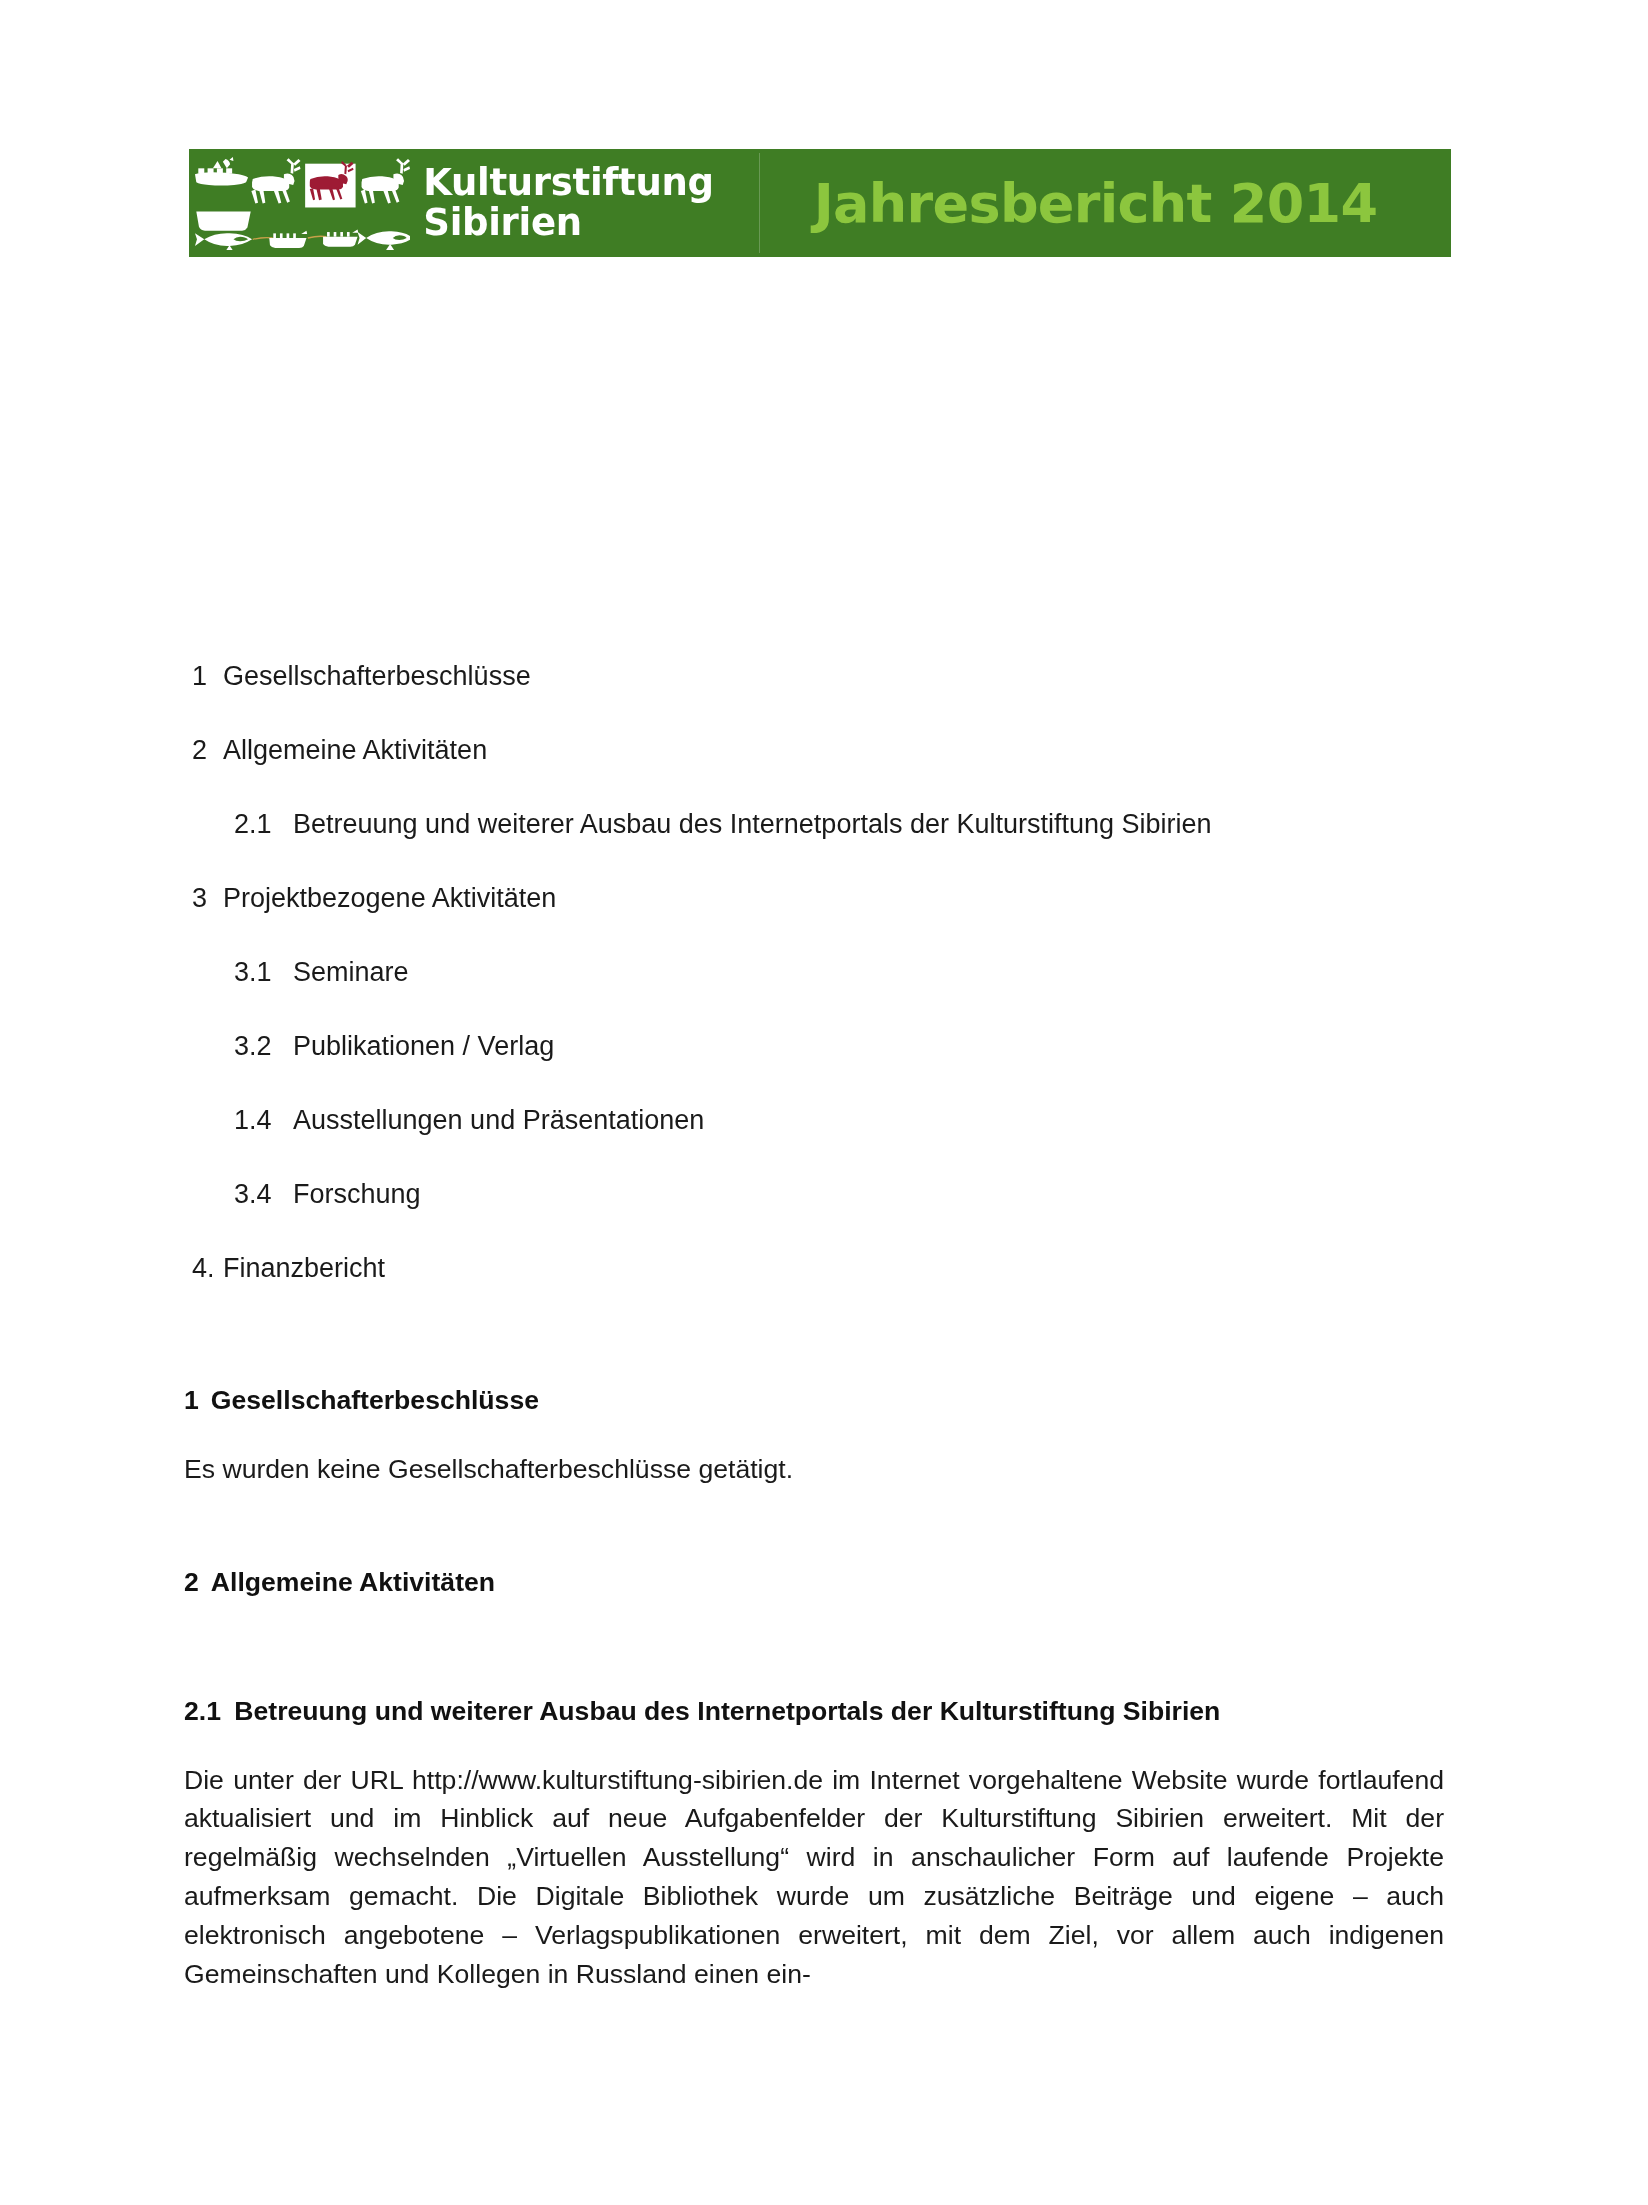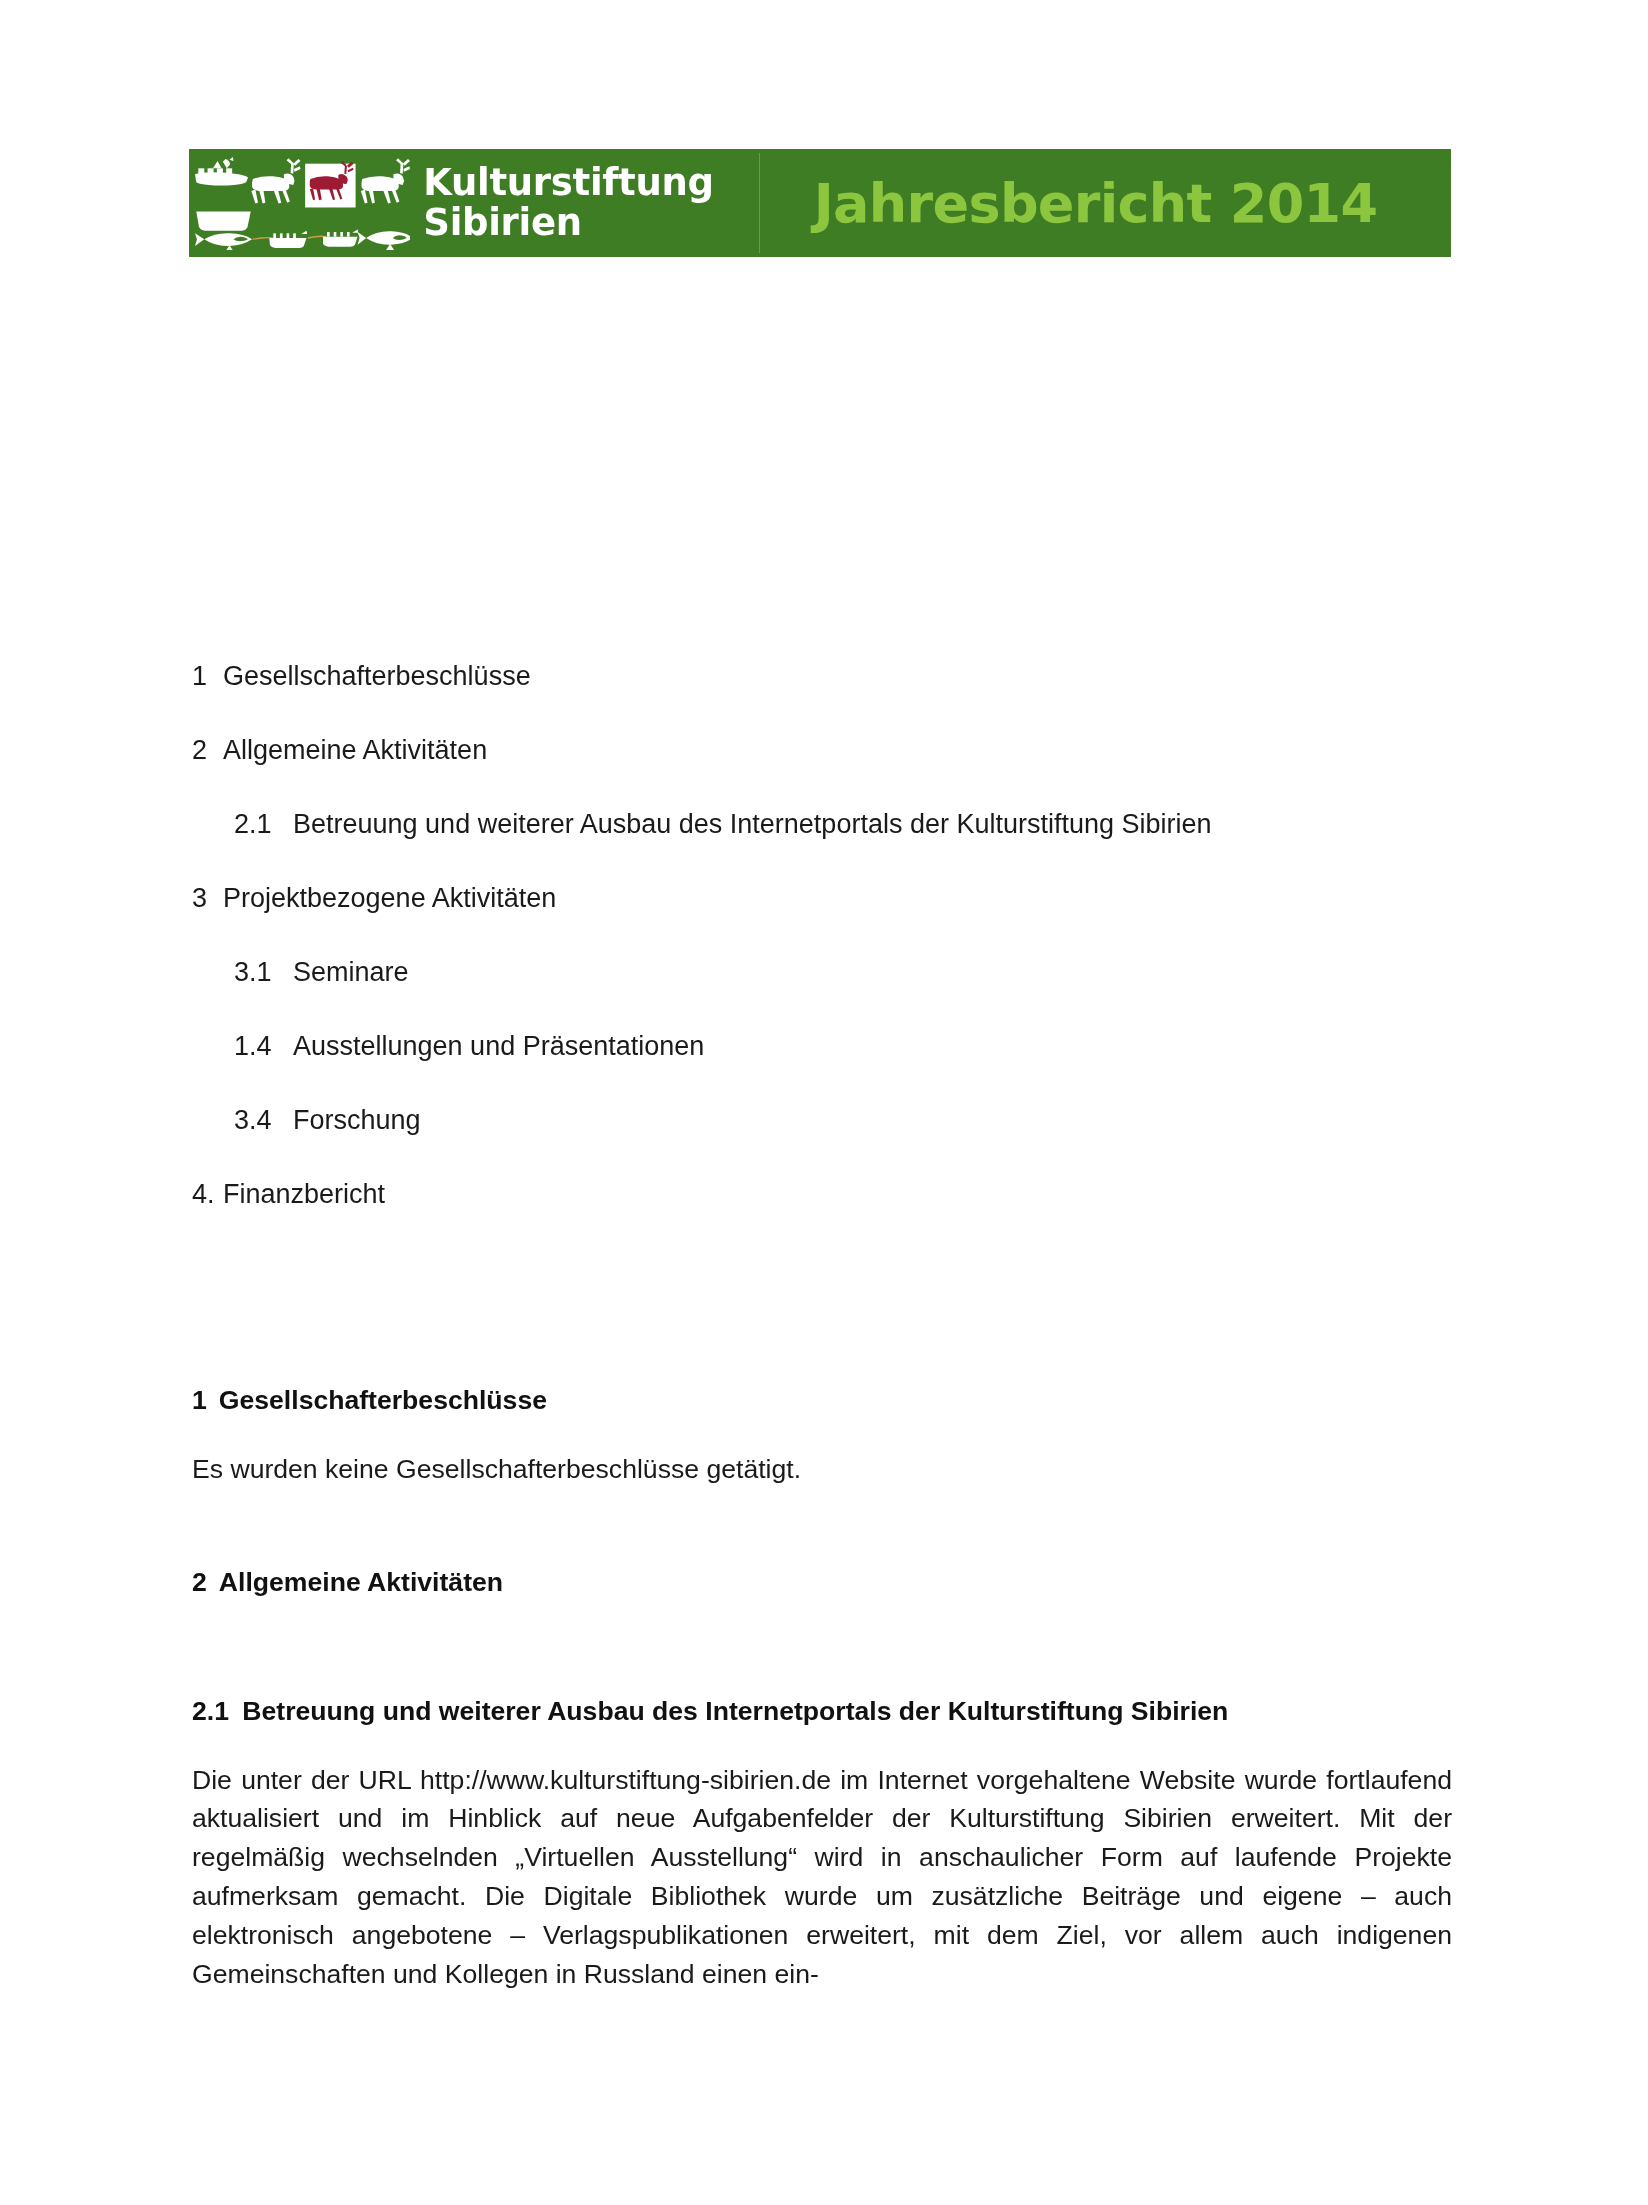--- a/index.html
+++ b/index.html
@@ -124,21 +124,21 @@
     flex: 0 0 auto;
   }
   .toc-item.level-1 .toc-num { min-width: 31px; }
   .toc-item.level-2 .toc-num { min-width: 59px; }
   .toc-item.plain .toc-num { min-width: 31px; }
   .toc-label { flex: 0 0 auto; }
 
   
   .body-area {
     position: absolute;
-    left: 192px;
+    left: 184px;
     top: 1385px;
     width: 1260px;
   }
   h2.section-heading {
     font-size: 26.6px;
     font-weight: bold;
     line-height: 1.2;
     color: #111111;
     margin: 0 0 33px 0;
     white-space: nowrap;
@@ -307,20 +307,24 @@
     <div class="toc-item level-1">
       <span class="toc-num">3</span>
       <span class="toc-label">Projektbezogene Aktivitäten</span>
     </div>
 
     <div class="toc-item level-2">
       <span class="toc-num">3.1</span>
       <span class="toc-label">Seminare</span>
     </div>
 
+    <div class="toc-item level-2">
+      <span class="toc-num">3.2</span>
+      <span class="toc-label">Publikationen / Verlag</span>
+    </div>
 
     <div class="toc-item level-2">
       <span class="toc-num">1.4</span>
       <span class="toc-label">Ausstellungen und Präsentationen</span>
     </div>
 
     <div class="toc-item level-2">
       <span class="toc-num">3.4</span>
       <span class="toc-label">Forschung</span>
     </div>

